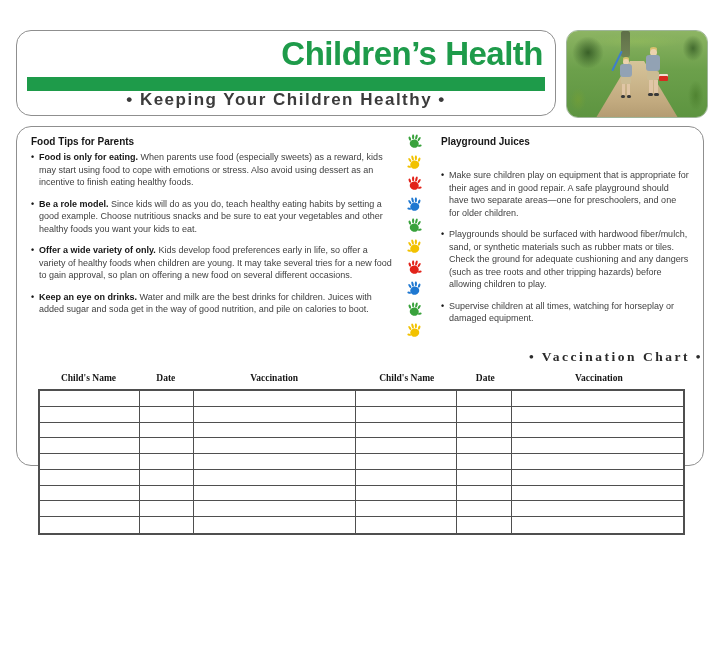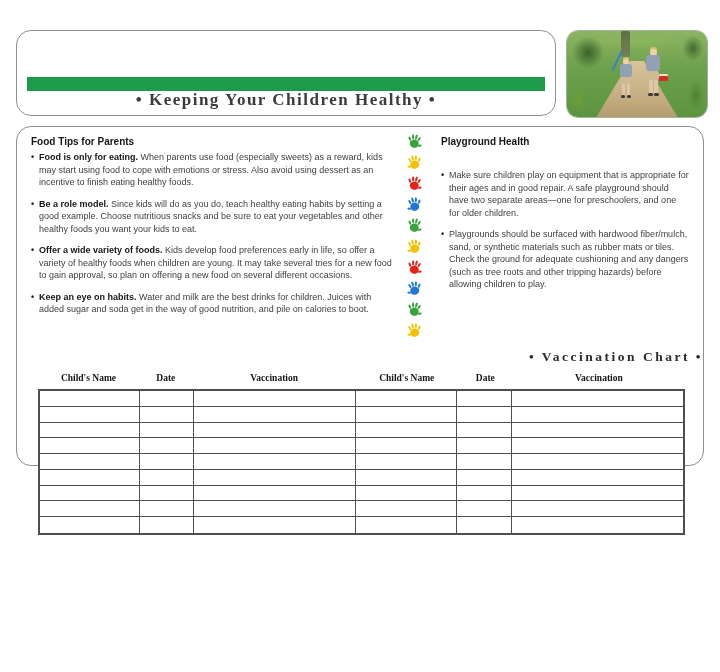--- a/index.html
+++ b/index.html
@@ -7,21 +7,21 @@
         font-family:"Liberation Sans", sans-serif;color:#414141;}
 
   
   .header-row{position:absolute;left:16px;top:30px;width:692px;height:86px;}
   .header-box{position:absolute;left:0;top:0;width:540px;height:86px;background:#fff;
               border:1.5px solid #8f8f8f;border-radius:15px;box-sizing:border-box;}
   .title{position:absolute;right:12px;top:4px;font-size:33px;font-weight:bold;
          letter-spacing:-0.5px;color:#1E9B4A;white-space:nowrap;}
   .green-bar{position:absolute;left:10px;right:10px;top:46px;height:14px;background:#1E9B4A;}
   .subtitle{position:absolute;left:0;right:0;bottom:5px;text-align:center;
-            font-family:Liberation Serif, serif;font-weight:bold;font-size:17px;
+            font-family:Liberation Sans, sans-serif;font-weight:bold;font-size:17px;
             letter-spacing:1.5px;color:#3b3b3b;white-space:nowrap;}
 
   
   .photo{position:absolute;left:550px;top:0;width:140px;height:86px;border-radius:12px;
          overflow:hidden;border:1px solid #9fb59a;}
   .foliage{position:absolute;inset:0;
     background:
       radial-gradient(closest-side at 15% 25%, rgba(22,58,16,.65), transparent 75%),
       radial-gradient(closest-side at 90% 20%, rgba(28,66,20,.6), transparent 75%),
       radial-gradient(closest-side at 8% 80%, rgba(120,160,50,.55), transparent 70%),
@@ -75,20 +75,21 @@
   .vacc-table .cell.last-col{border-right:none;}
   .vacc-table .cell.last-row{border-bottom:none;}
 </style>
 </head>
 <body>
 
 <div class="page">
 
   <div class="header-row">
     <div class="header-box">
+      <div class="title">Children’s Health</div>
       <div class="green-bar"></div>
       <div class="subtitle">• Keeping Your Children Healthy •</div>
     </div>
 
     <div class="photo" title="Two children walking along a wooded path">
       <div class="foliage"></div>
       <div class="trunk"></div>
       <div class="path-el"></div>
 
       <div class="boy" style="left:52px;top:27px;width:14px;height:46px;">
@@ -117,22 +118,22 @@
     </div>
   </div>
 
   <div class="main-box">
 
     <div class="col-left">
       <div class="sec-heading">Food Tips for Parents</div>
       <div id="food-list">
           <div class="tip"><span class="b">Food is only for eating.</span> <span class="t">When parents use food (especially sweets) as a reward, kids may start using food to cope with emotions or stress. Also avoid using dessert as an incentive to finish eating healthy foods.</span></div>
           <div class="tip"><span class="b">Be a role model.</span> <span class="t">Since kids will do as you do, teach healthy eating habits by setting a good example. Choose nutritious snacks and be sure to eat your vegetables and other healthy foods you want your kids to eat.</span></div>
-          <div class="tip"><span class="b">Offer a wide variety of foods.</span> <span class="t">Kids develop food preferences early in life, so offer a variety of healthy foods when children are young. It may take several tries for a new food to gain approval, so plan on offering a new food on several different occasions.</span></div>
-          <div class="tip"><span class="b">Keep an eye on habits.</span> <span class="t">Water and milk are the best drinks for children. Juices with added sugar and soda get in the way of good nutrition, and pile on calories to boot.</span></div>
+          <div class="tip"><span class="b">Offer a wide variety of only.</span> <span class="t">Kids develop food preferences early in life, so offer a variety of healthy foods when children are young. It may take several tries for a new food to gain approval, so plan on offering a new food on several different occasions.</span></div>
+          <div class="tip"><span class="b">Keep an eye on drinks.</span> <span class="t">Water and milk are the best drinks for children. Juices with added sugar and soda get in the way of good nutrition, and pile on calories to boot.</span></div>
         </div>
     </div>
 
     <div id="hands" class="hands">
         <svg class="hand" viewBox="0 0 16 17" fill="currentColor" style="color: rgb(57, 162, 60);">
     <ellipse cx="8.3" cy="11" rx="4.3" ry="3.9"></ellipse>
     <ellipse cx="3.2" cy="7.2" rx="1.05" ry="2.1" transform="rotate(-30 3.2 7.2)"></ellipse>
     <ellipse cx="5.9" cy="4.9" rx="1.05" ry="2.4" transform="rotate(-12 5.9 4.9)"></ellipse>
     <ellipse cx="9" cy="4.5" rx="1.05" ry="2.5" transform="rotate(3 9 4.5)"></ellipse>
     <ellipse cx="11.9" cy="5.8" rx="1" ry="2.2" transform="rotate(20 11.9 5.8)"></ellipse>
@@ -206,24 +207,25 @@
     <ellipse cx="8.3" cy="11" rx="4.3" ry="3.9"></ellipse>
     <ellipse cx="3.2" cy="7.2" rx="1.05" ry="2.1" transform="rotate(-30 3.2 7.2)"></ellipse>
     <ellipse cx="5.9" cy="4.9" rx="1.05" ry="2.4" transform="rotate(-12 5.9 4.9)"></ellipse>
     <ellipse cx="9" cy="4.5" rx="1.05" ry="2.5" transform="rotate(3 9 4.5)"></ellipse>
     <ellipse cx="11.9" cy="5.8" rx="1" ry="2.2" transform="rotate(20 11.9 5.8)"></ellipse>
     <ellipse cx="13.8" cy="11.8" rx="1" ry="1.8" transform="rotate(70 13.8 11.8)"></ellipse>
   </svg>
       </div>
 
     <div class="col-right">
-      <div class="sec-heading">Playground Health</div>
+      <div class="sec-heading">Playground Juices</div>
       <div id="playground-list">
           <div class="tip"><span class="t">Make sure children play on equipment that is appropriate for their ages and in good repair. A safe playground should have two separate areas—one for preschoolers, and one for older children.</span></div>
           <div class="tip"><span class="t">Playgrounds should be surfaced with hardwood fiber/mulch, sand, or synthetic materials such as rubber mats or tiles. Check the ground for adequate cushioning and any dangers (such as tree roots and other tripping hazards) before allowing children to play.</span></div>
+          <div class="tip"><span class="t">Supervise children at all times, watching for horseplay or damaged equipment.</span></div>
         </div>
     </div>
 
     <div class="vacc-title">• Vaccination Chart •</div>
     <div id="vacc-headers" class="vacc-headers">
         <div class="h">Child's Name</div>
         <div class="h">Date</div>
         <div class="h">Vaccination</div>
         <div class="h">Child's Name</div>
         <div class="h">Date</div>

